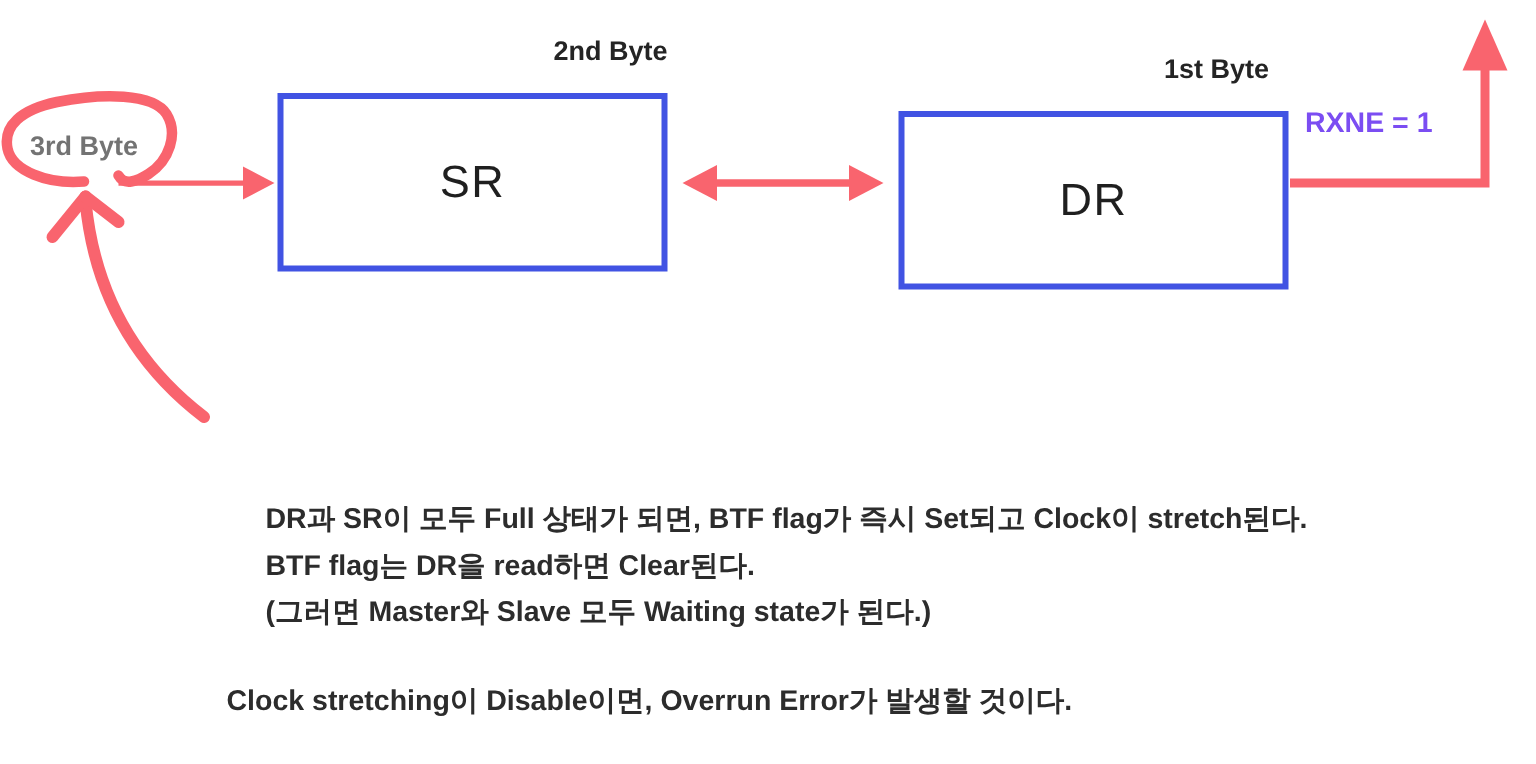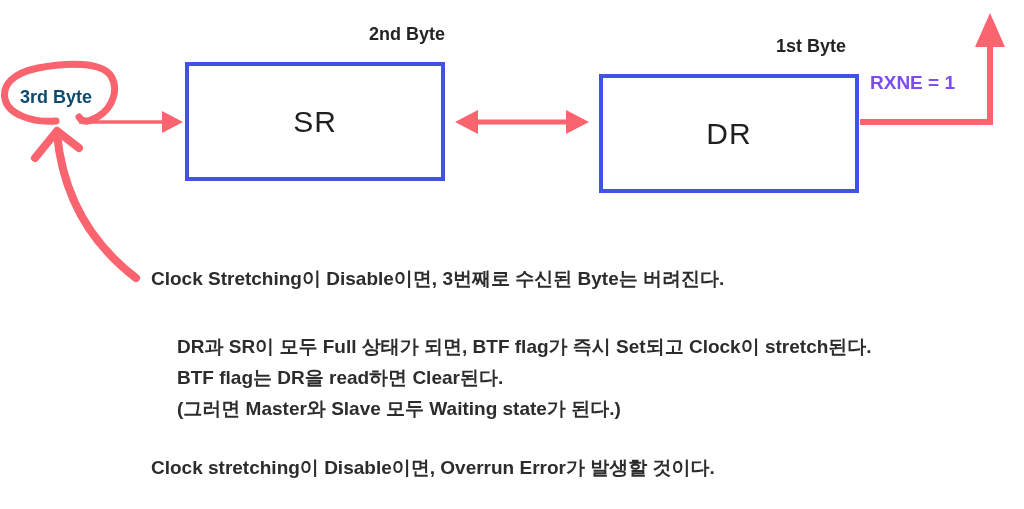--- a/index.html
+++ b/index.html
@@ -40,21 +40,21 @@
   #dr-box{left:599px;margin-top:12px;}
   .byte-label{
     position:absolute;top:24px;width:260px;
     text-align:right;
     font-size:18px;font-weight:600;color:#242424;
   }
   #second-byte-label{left:185px;}
   #first-byte-label{left:586px;margin-top:12px;}
   #third-byte-label{
     position:absolute;left:20px;top:87px;
-    font-size:18px;font-weight:600;color:#0c4a6e;
+    font-size:18px;font-weight:600;color:#737373;
     white-space:nowrap;
   }
   #rxne-label{
     position:absolute;left:870px;top:72px;
     font-size:19px;font-weight:700;
     color:var(--rxne-purple);
     white-space:nowrap;
   }
   .note{
     position:absolute;left:151px;
@@ -98,21 +98,20 @@
     <span class="reg-label">SR</span>
   </div>
   <div class="reg-box" id="dr-box">
     <span class="reg-label">DR</span>
   </div>
 
   <div id="third-byte-label">3rd Byte</div>
 
   <div id="rxne-label">RXNE = 1</div>
 
-  <div class="note" id="note-1">Clock Stretching이 Disable이면, 3번째로 수신된 Byte는 버려진다.</div>
 
   <div class="note" id="note-2">
     <div>DR과 SR이 모두 Full 상태가 되면, BTF flag가 즉시 Set되고 Clock이 stretch된다.</div>
     <div>BTF flag는 DR을 read하면 Clear된다.</div>
     <div>(그러면 Master와 Slave 모두 Waiting state가 된다.)</div>
   </div>
 
   <div class="note" id="note-3">Clock stretching이 Disable이면, Overrun Error가 발생할 것이다.</div>
 
 </div>

